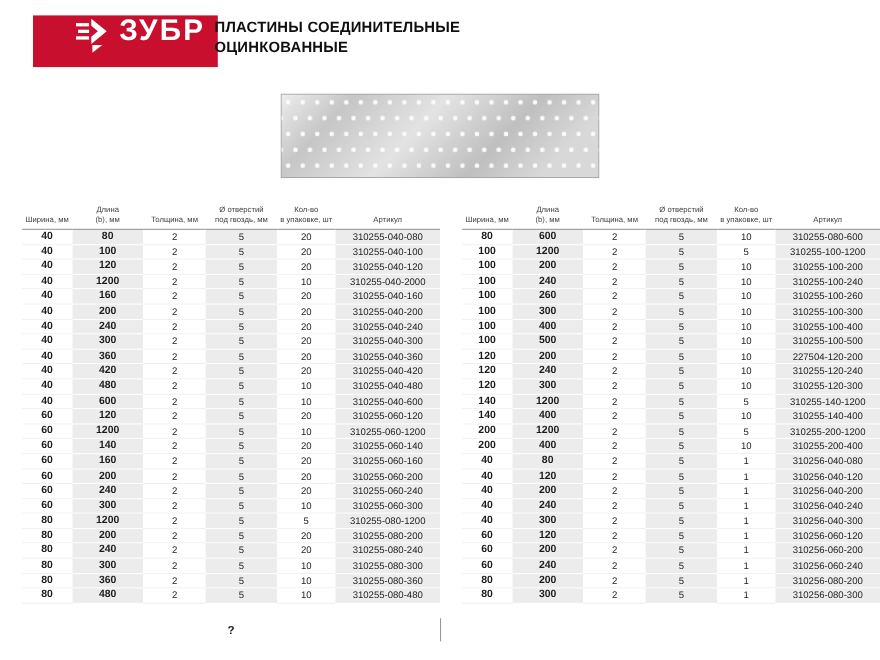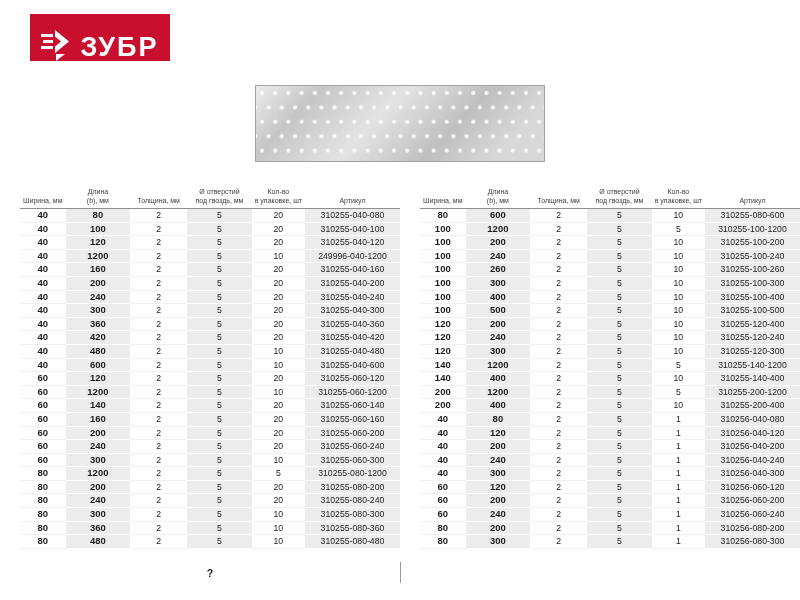--- a/index.html
+++ b/index.html
@@ -1,21 +1,21 @@
 <!DOCTYPE html>
 <html><head>
 <meta charset="utf-8">
 <style>
   html,body{margin:0;padding:0;background:#fff;}
   .page{position:relative;width:800px;height:600px;background:#fff;overflow:hidden;
         font-family:"Liberation Sans",sans-serif;}
 
   
   .logo{position:absolute;left:30px;top:14px;width:140px;height:47px;
-        background:#c8102e;display:flex;align-items:flex-end;justify-content:center;gap:5px;}
+        background:#c8102e;display:flex;align-items:flex-start;justify-content:center;gap:5px;padding-left:28px;}
   .logo-icon{flex:0 0 auto;display:block;}
   .logo-text{color:#fff;font-weight:bold;font-size:27px;letter-spacing:2px;line-height:1;}
   .title{position:absolute;left:195px;top:16px;font-size:13.5px;font-weight:bold;
          color:#0f0f0f;line-height:18px;letter-spacing:.2px;}
 
   
   .plate{position:absolute;left:255px;top:85px;width:290px;height:77px;}
 
   
   .tbl-wrap{position:absolute;top:188px;width:380px;}
@@ -50,20 +50,24 @@
         <rect x="0" y="7" width="12" height="3"></rect>
         <rect x="2" y="13" width="10" height="3"></rect>
         <rect x="0" y="19" width="12" height="3"></rect>
         <path d="M14 3 L28 14.5 L14 26 L14 19.5 L20 14.5 L14 9.5 Z"></path>
         <path d="M15 27 L24 27 L15 34 Z"></path>
       </g>
     </svg>
     <span class="logo-text">ЗУБР</span>
   </div>
 
+  <div class="title">
+    <div>ПЛАСТИНЫ СОЕДИНИТЕЛЬНЫЕ</div>
+    <div>ОЦИНКОВАННЫЕ</div>
+  </div>
 
   <svg class="plate" viewBox="0 0 290 77" aria-hidden="true">
     <defs>
       <linearGradient id="mg" x1="0" y1="0" x2="1" y2="0.25">
         <stop offset="0" stop-color="#ededed"></stop>
         <stop offset="0.22" stop-color="#c6c6c6"></stop>
         <stop offset="0.5" stop-color="#e3e3e3"></stop>
         <stop offset="0.78" stop-color="#bfbfbf"></stop>
         <stop offset="1" stop-color="#d8d8d8"></stop>
       </linearGradient>
@@ -118,21 +122,21 @@
             <td class="c3">5</td>
             <td class="c4">20</td>
             <td class="c5">310255-040-120</td>
           </tr>
           <tr>
             <td class="c0">40</td>
             <td class="c1">1200</td>
             <td class="c2">2</td>
             <td class="c3">5</td>
             <td class="c4">10</td>
-            <td class="c5">249996-040-1200</td>
+            <td class="c5">310255-040-2000</td>
           </tr>
           <tr>
             <td class="c0">40</td>
             <td class="c1">160</td>
             <td class="c2">2</td>
             <td class="c3">5</td>
             <td class="c4">20</td>
             <td class="c5">310255-040-160</td>
           </tr>
           <tr>
@@ -378,21 +382,21 @@
             <td class="c3">5</td>
             <td class="c4">10</td>
             <td class="c5">310255-100-500</td>
           </tr>
           <tr>
             <td class="c0">120</td>
             <td class="c1">200</td>
             <td class="c2">2</td>
             <td class="c3">5</td>
             <td class="c4">10</td>
-            <td class="c5">310255-120-400</td>
+            <td class="c5">227504-120-200</td>
           </tr>
           <tr>
             <td class="c0">120</td>
             <td class="c1">240</td>
             <td class="c2">2</td>
             <td class="c3">5</td>
             <td class="c4">10</td>
             <td class="c5">310255-120-240</td>
           </tr>
           <tr>

